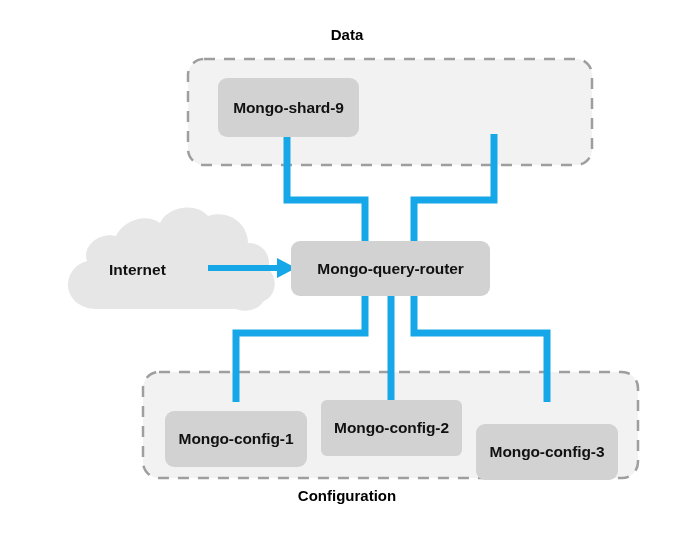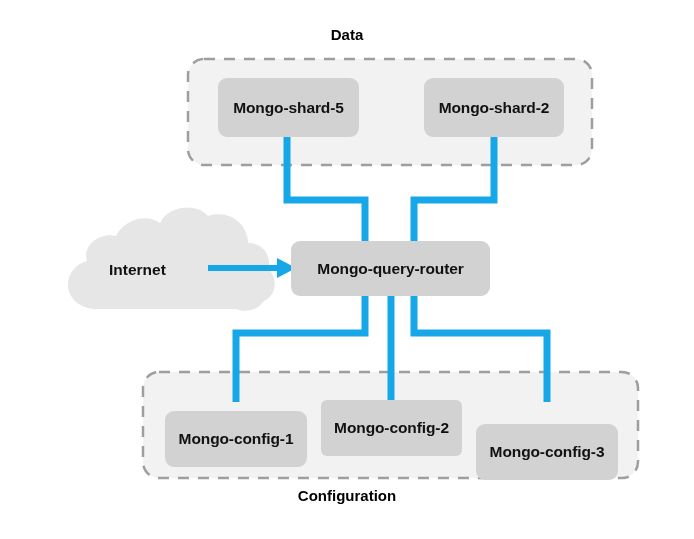--- a/index.html
+++ b/index.html
@@ -90,26 +90,23 @@
     <path d="M 296 268 L 277 258 L 277 278 Z" fill="#16a7e8"></path>
   </svg>
 
   <div class="group-label" style="left:0; top:26px;">Data</div>
 
   <div class="group-label" style="left:0; top:487px;">Configuration</div>
 
   <div class="cloud-label" style="left:109px; top:261px;">Internet</div>
 
   <div class="node-box" style="left:218px; top:78px; width:141px; height:59px;">
-    <span>Mongo-shard-5</span>
+    <span>Mongo-shard-9</span>
   </div>
 
-  <div class="node-box" style="left:424px; top:78px; width:140px; height:59px;">
-    <span>Mongo-shard-2</span>
-  </div>
 
   <div class="node-box" style="left:291px; top:241px; width:199px; height:55px;">
     <span>Mongo-query-router</span>
   </div>
 
   <div class="node-box" style="left:165px; top:400px; width:142px; height:56px;margin-top:11px;">
     <span>Mongo-config-1</span>
   </div>
 
   <div class="node-box" style="left:321px; top:400px; width:141px; height:56px;border-radius:6px;">

